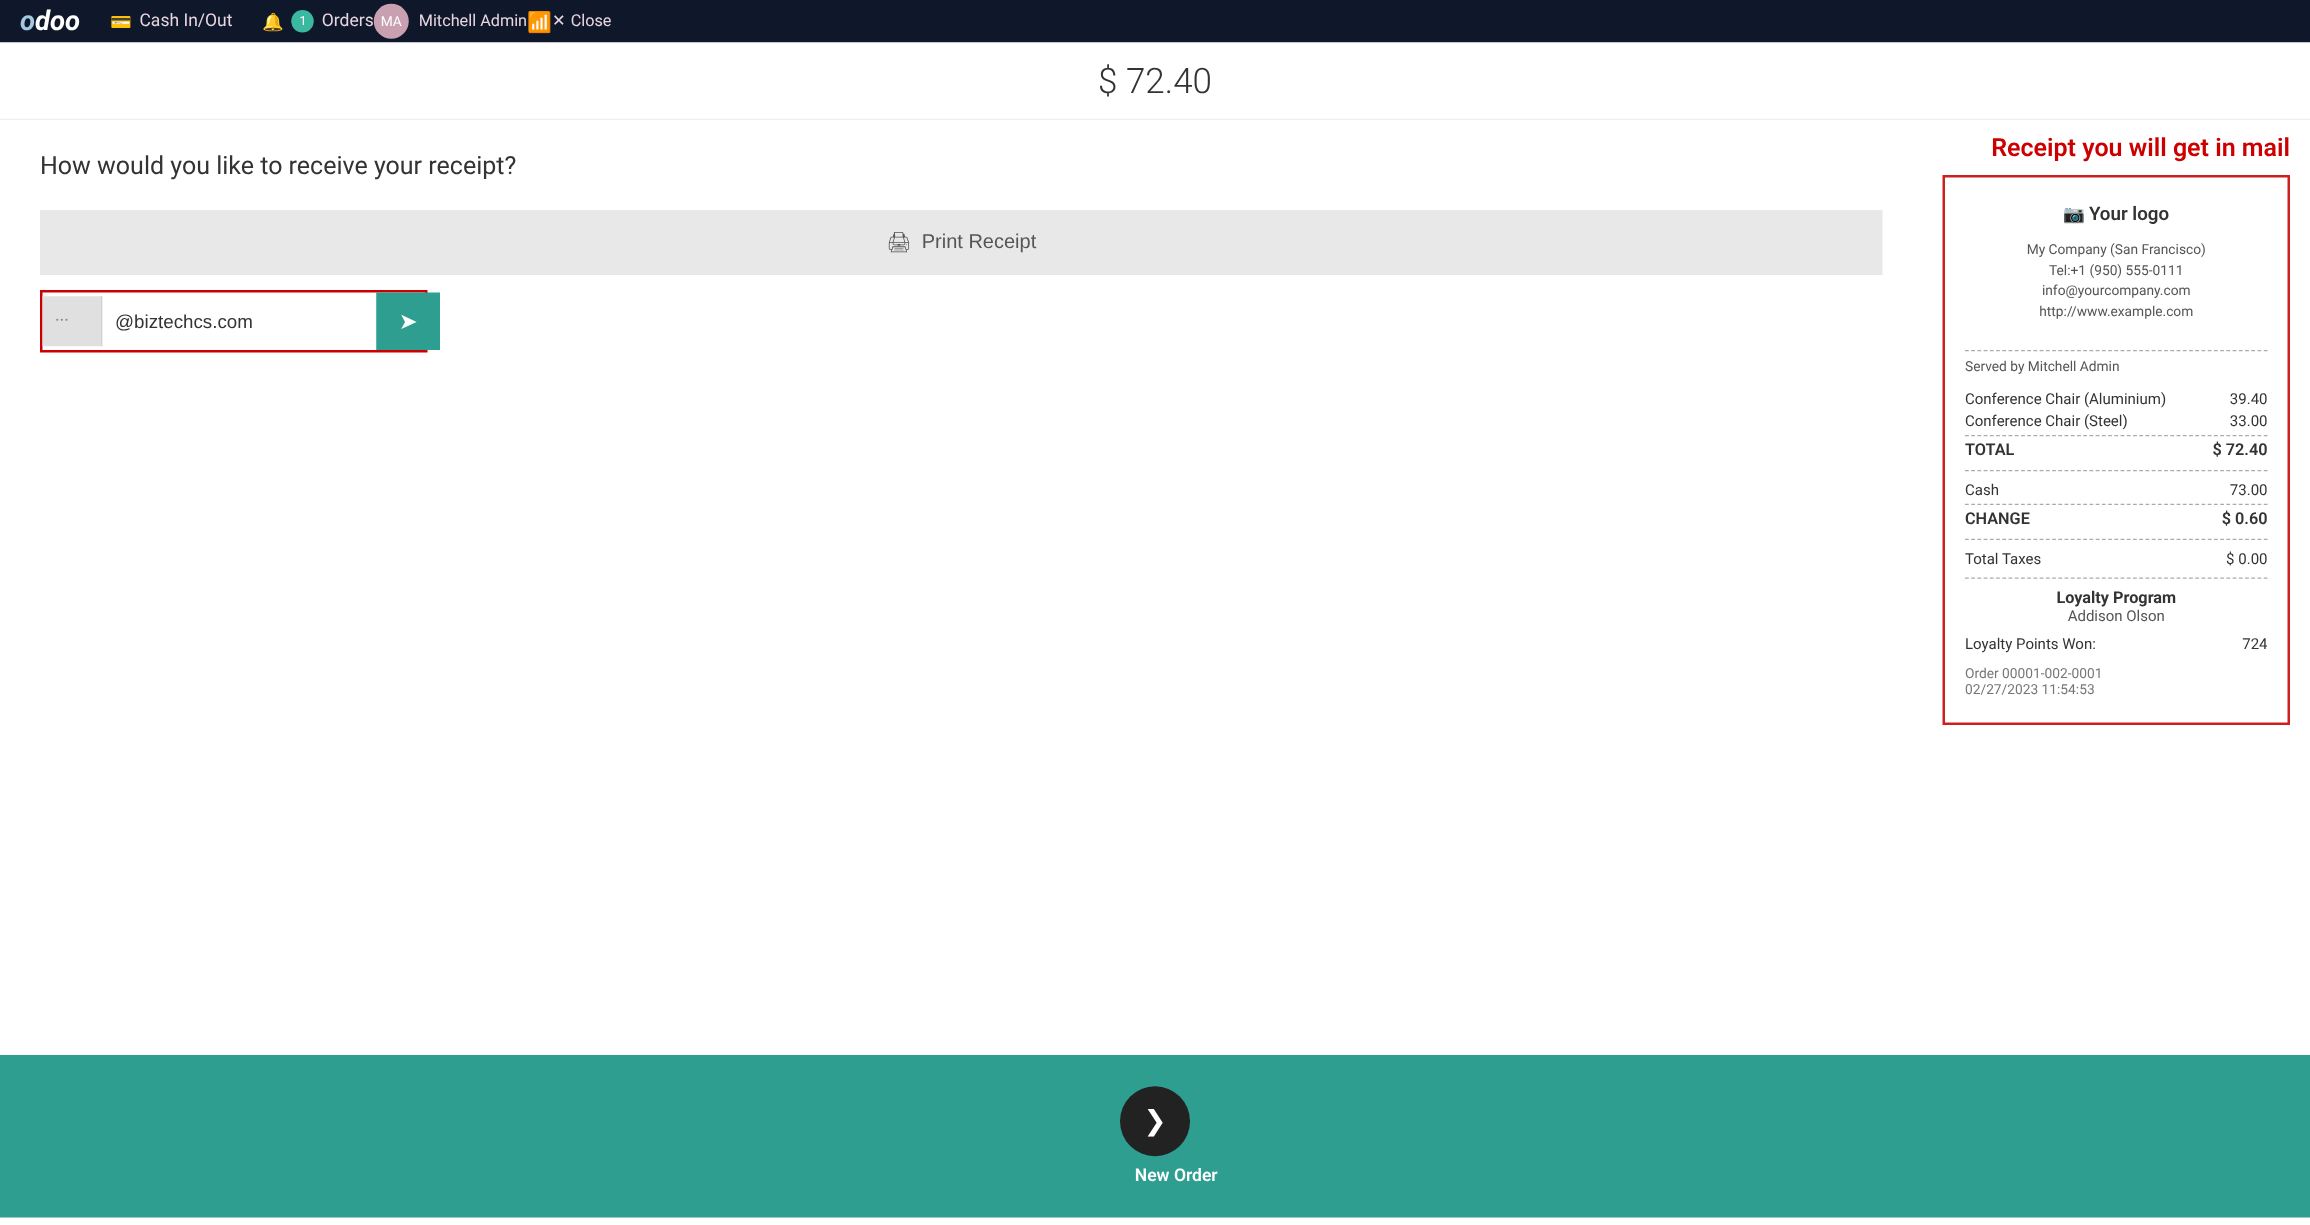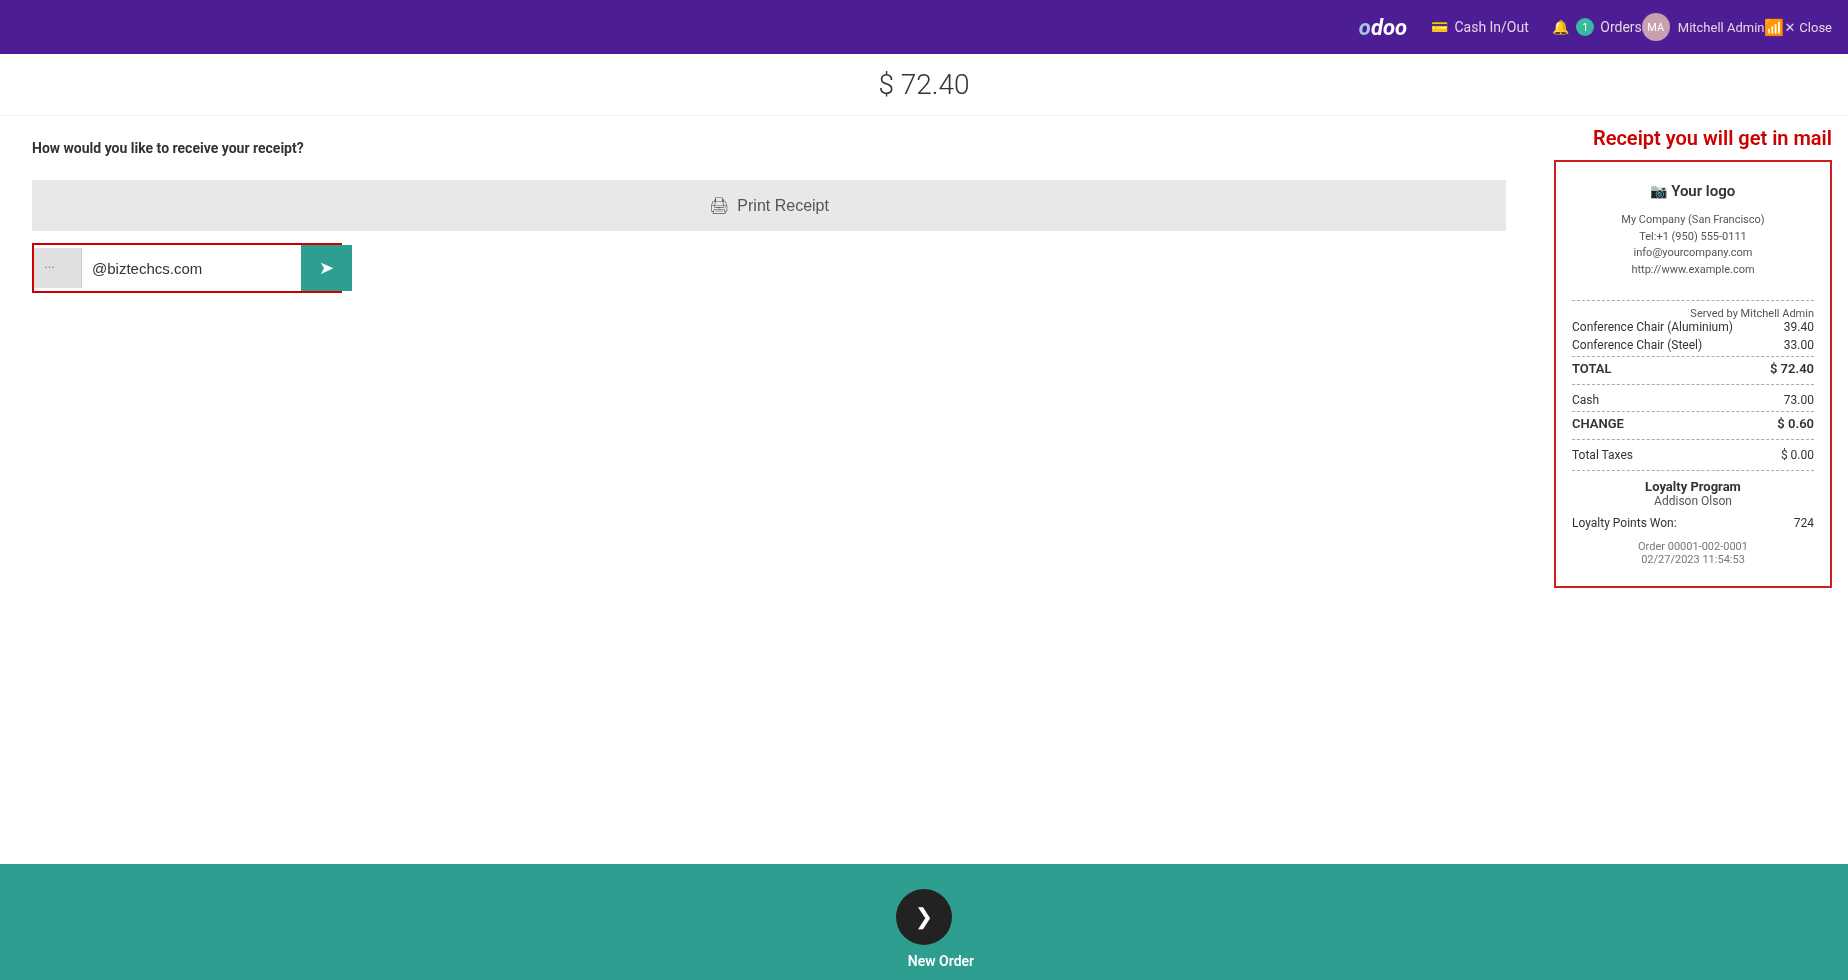--- a/index.html
+++ b/index.html
@@ -1,25 +1,25 @@
 <!DOCTYPE html>
 <html><head>
   <meta charset="utf-8">
   <style>
     * { box-sizing: border-box; margin: 0; padding: 0; }
     body { font-family: -apple-system, BlinkMacSystemFont, 'Segoe UI', Roboto, sans-serif; background: #fff; height: 980px; overflow: hidden; }
 
     
     .navbar {
-      background: #4c1d95;
-      height: 54px;
+      background: #0f172a;
+      height: 34px;
       display: flex;
       align-items: center;
       padding: 0 16px;
-      justify-content: flex-end;
+      justify-content: flex-start;
     }
     .navbar-left { display: flex; align-items: center; gap: 24px; }
     .odoo-logo { color: #fff; font-size: 22px; font-weight: bold; font-style: italic; }
     .odoo-logo span { color: #a6c8e0; }
     .nav-item {
       color: #e8d5e0;
       font-size: 14px;
       display: flex;
       align-items: center;
       gap: 6px;
@@ -62,22 +62,22 @@
       display: flex;
       height: calc(980px - 46px - 56px - 130px);
     }
 
     
     .left-panel {
       flex: 1;
       padding: 24px 32px;
     }
     .receipt-question {
-      font-size: 14px;
-      font-weight: 700;
+      font-size: 20px;
+      font-weight: 400;
       color: #333;
       margin-bottom: 24px;
     }
     .print-receipt-btn {
       width: 100%;
       background: #e8e8e8;
       border: none;
       padding: 16px;
       font-size: 16px;
       color: #555;
@@ -155,23 +155,24 @@
       color: #555;
       line-height: 1.5;
       margin-bottom: 22px;
     }
     .receipt-divider {
       border: none;
       border-top: 1px dashed #aaa;
       margin: 6px 0;
     }
     .receipt-served {
-      text-align: right;
+      text-align: left;
       font-size: 11px;
       color: #555;
+      margin-bottom: 12px;
     }
     .receipt-line {
       display: flex;
       justify-content: space-between;
       margin-bottom: 4px;
       font-size: 12px;
     }
     .receipt-line.total-line {
       font-weight: 600;
       font-size: 13px;
@@ -180,21 +181,21 @@
       border-top: 1px dashed #aaa;
     }
     .receipt-section-divider {
       border: none;
       border-top: 1px dashed #aaa;
       margin: 8px 0;
     }
     .loyalty-section { text-align: center; margin: 8px 0; }
     .loyalty-title { font-weight: 700; font-size: 13px; }
     .loyalty-name { font-size: 12px; color: #555; }
-    .order-info { text-align: center; font-size: 11px; color: #777; margin-top: 10px; }
+    .order-info { text-align: left; font-size: 11px; color: #777; margin-top: 10px; }
 
     
     .bottom-bar {
       background: #2d9e8f;
       height: 130px;
       display: flex;
       flex-direction: column;
       align-items: center;
       justify-content: center;
       gap: 8px;

